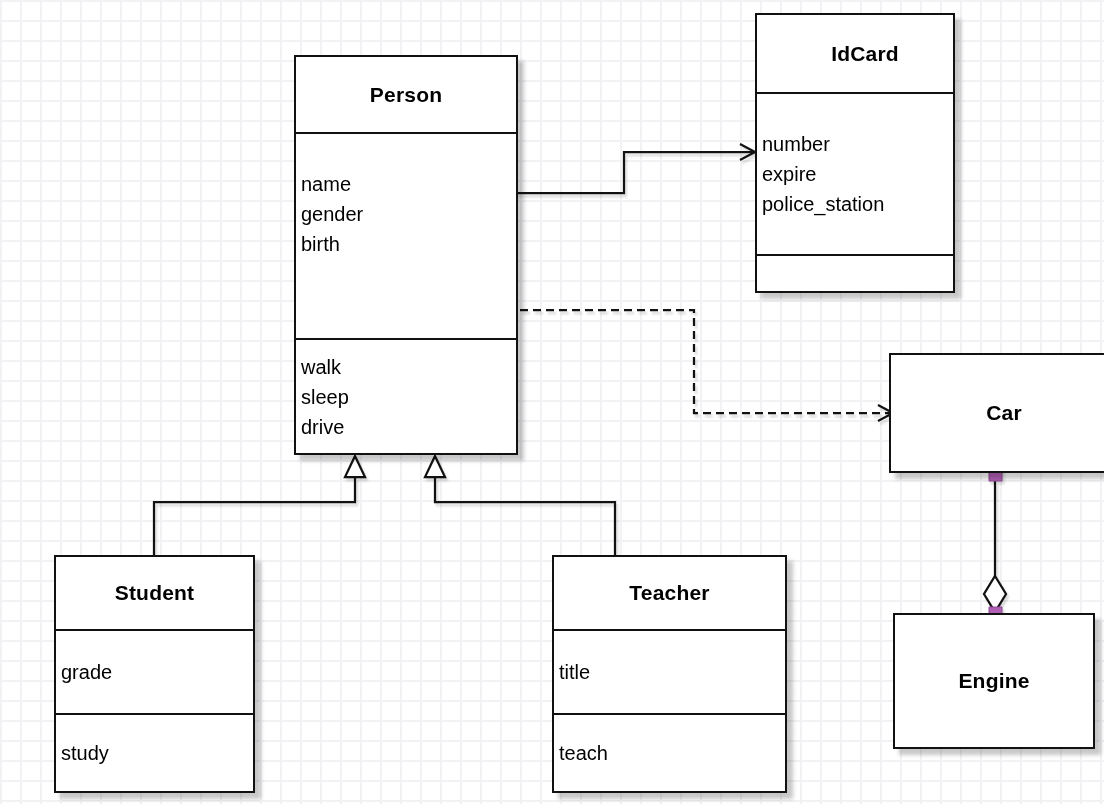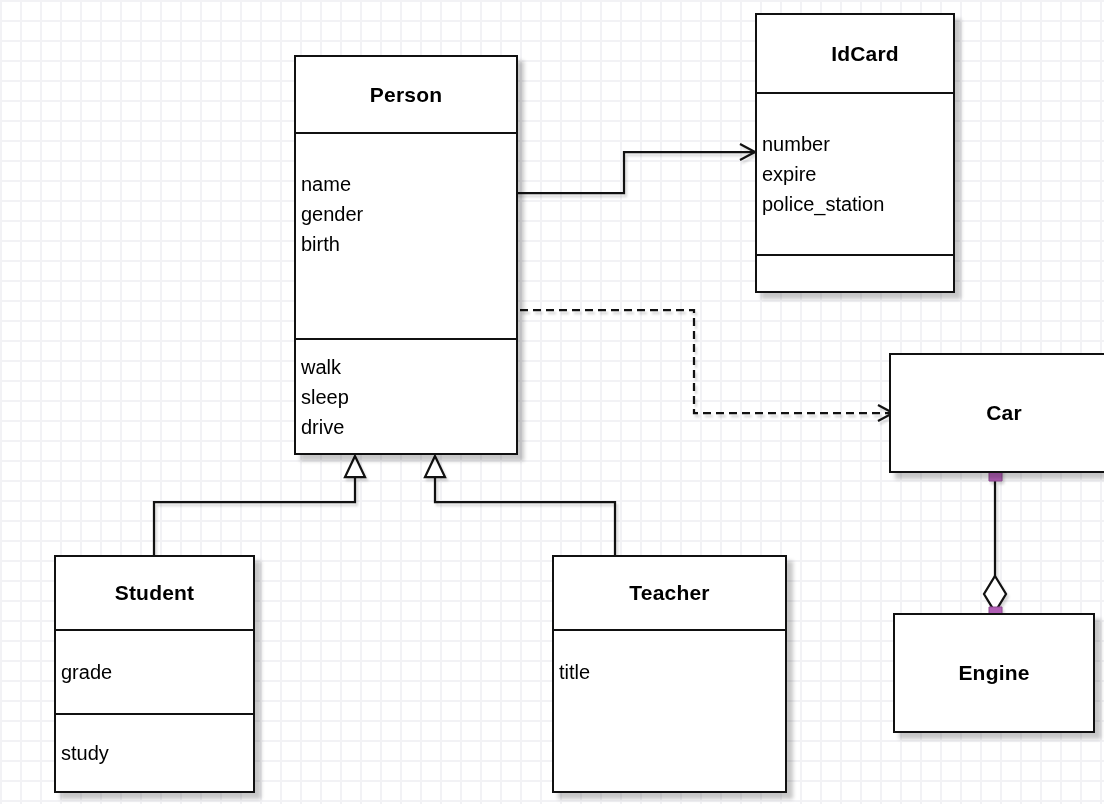--- a/index.html
+++ b/index.html
@@ -54,21 +54,21 @@
   #person .methods     { flex: 1; margin-top: 44px; }
 
   
   #idcard  { left: 755px; top: 13px;  width: 200px; height: 280px; }
   #idcard .uml-title   { flex: 0 0 77px; padding-left: 20px; }
   #idcard .attrs       { flex: 0 0 160px; }
   #idcard .methods     { flex: 1; }
 
   
   #car     { left: 889px; top: 353px; width: 230px; height: 120px; }
-  #engine  { left: 893px; top: 613px; width: 202px; height: 120px; }
+  #engine  { left: 893px; top: 613px; width: 202px; height: 136px; }
   #car .uml-title, #engine .uml-title { flex: 1; }
 
   
   #student { left: 54px;  top: 555px; width: 201px; height: 238px; }
   #teacher { left: 514px; top: 555px; width: 235px; height: 238px; margin-left: 38px; }
   #student .uml-title, #teacher .uml-title { flex: 0 0 72px; }
   #student .attrs, #teacher .attrs         { flex: 0 0 82px; }
   #student .methods, #teacher .methods     { flex: 1; }
 
   #connector-layer {
@@ -144,15 +144,18 @@
     <div class="uml-section methods">
       <div class="member-row">study</div>
     </div>
   </div>
 
   <div class="uml-box" id="teacher">
     <div class="uml-title">Teacher</div>
     <div class="uml-section attrs">
       <div class="member-row">title</div>
     </div>
+    <div class="uml-section methods">
+      <div class="member-row">teach</div>
+    </div>
   </div>
 
 </div>
 
 </body></html>

